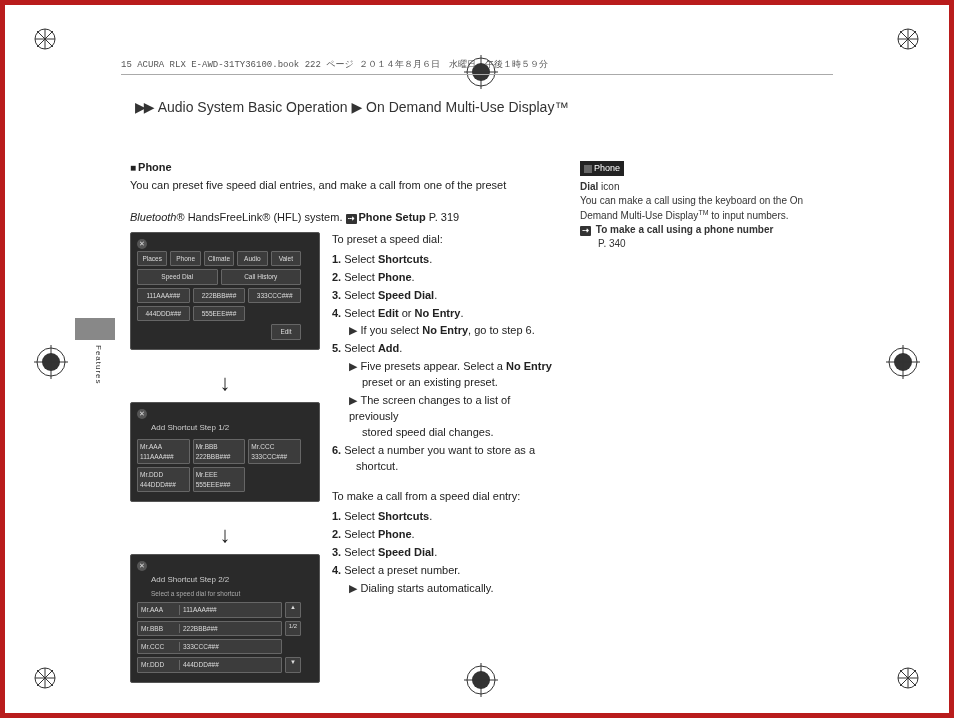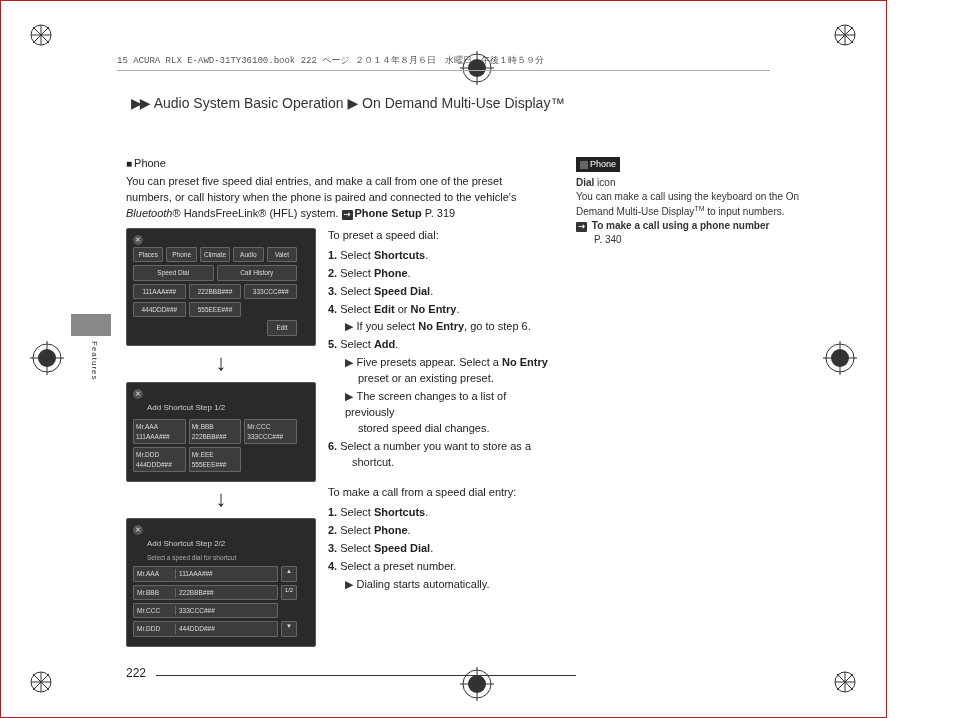--- a/index.html
+++ b/index.html
@@ -1,39 +1,39 @@
 <!DOCTYPE html>
 <html><head>
 <meta charset="utf-8">
 <style>
   body{margin:0;background:#fff;font-family:Verdana,Geneva,sans-serif;font-size:11px;color:#222;line-height:1.45}
-  .page{width:887px;height:718px;position:relative;box-sizing:border-box;border:1px solid #b91c1c}
+  .page{width:954px;height:718px;position:relative;box-sizing:border-box;border:5px solid #b91c1c}
   .cropmark{position:absolute;width:25px;height:25px}
   .cropmark svg{display:block}
   .cm-tl{top:22px;left:28px}.cm-tr{top:22px;right:28px}
   .cm-bl{bottom:22px;left:28px}.cm-br{bottom:22px;right:28px}
   .reg{position:absolute;width:34px;height:34px}
   .reg svg{display:block}
   .reg.mt{top:50px;left:459px}.reg.mb{bottom:16px;left:459px}
   .reg.ml{top:340px;left:29px}.reg.mr{top:340px;right:29px}
   .hdrline{position:absolute;top:54px;left:116px;right:116px;font-size:9px;color:#555;font-family:"Courier New",monospace}
   .hdrline::after{content:"";display:block;border-bottom:1px solid #aaa;margin-top:2px}
   .breadcrumb{position:absolute;top:92px;left:130px;font-size:14px;color:#333}
   .breadcrumb .arrow{letter-spacing:-2px;margin-right:2px}
   .content{position:absolute;top:155px;left:125px;right:130px;bottom:60px}
   .leftcol{position:absolute;left:0;top:0;width:432px}
   .rightcol{position:absolute;left:450px;top:0;width:300px}
-  .heading{font-weight:normal;font-size:11px;margin-bottom:2px}
+  .heading{font-weight:bold;font-size:11px;margin-bottom:2px}
   .heading .blk{font-size:10px;margin-right:2px}
   .intro{margin:0 0 6px 0}
   .xref{font-weight:bold}
   .xref .ic{display:inline-block;width:11px;height:10px;background:#333;color:#fff;font-size:8px;text-align:center;line-height:10px;margin-right:2px;border-radius:1px}
   .figcol{float:left;width:190px;margin-right:12px}
   .txtcol{margin-left:200px}
-  .screenshot{background:#2a2a2a;border:1px solid #555;color:#ddd;font-size:7px;padding:6px 18px 6px 6px;margin-bottom:6px;border-radius:2px}
+  .screenshot{background:#2a2a2a;border:1px solid #555;color:#ddd;font-size:7px;padding:6px 18px 6px 6px;margin-bottom:22px;border-radius:2px}
   .sc-title{font-size:8px;color:#ccc;margin:3px 0 6px 14px}
   .sc-row{display:flex;gap:3px;margin-bottom:3px}
   .sc-tab,.sc-btn,.sc-field{flex:1;background:#3c3c3c;border:1px solid #666;text-align:center;padding:2px 1px;border-radius:1px;font-size:6.5px;white-space:nowrap;overflow:hidden}
   .sc-tab{flex:1}
   .sc-btn-sm{width:26px;flex:none}
   .sc-x{width:10px;height:10px;border-radius:50%;background:#555;font-size:7px;text-align:center;line-height:10px;margin-bottom:2px}
   .sc-half{flex:1}
   .sc-list .sc-field{display:flex}
   .sc-list .lbl{width:38px;text-align:left;padding-left:2px;border-right:1px solid #666}
   .sc-list .val{flex:1;text-align:left;padding-left:3px}
@@ -131,21 +131,21 @@
 
     <div class="tabthumb"></div>
     <div class="tabtxt">Features</div>
 
     <div class="leftcol">
 
       <div class="heading"><span class="blk">■</span><span>Phone</span></div>
 
       <p class="intro">
         <span>You can preset five speed dial entries, and make a call from one of the preset</span><br>
-        <span>numbers, or call history when the phone is paired and connected to the vehicle's</span><br>
+        <br>
         <i>Bluetooth</i><span>® HandsFreeLink® (HFL) system. </span>
         <span class="xref"><span class="ic">⇢</span><span>Phone Setup</span></span>
         <span>P. 319</span>
       </p>
 
       <div class="figcol">
 
         <div class="screenshot">
           <div class="sc-x">✕</div>
           <div class="sc-row">

